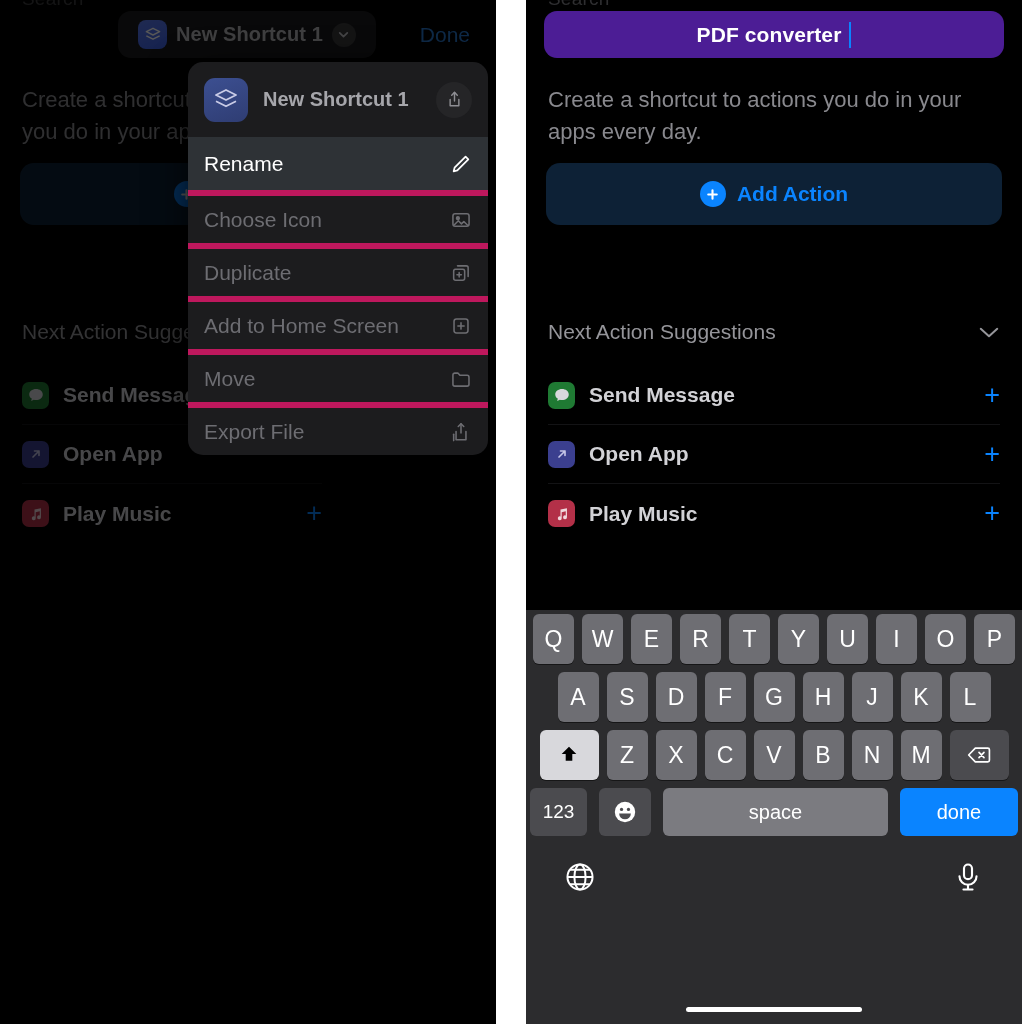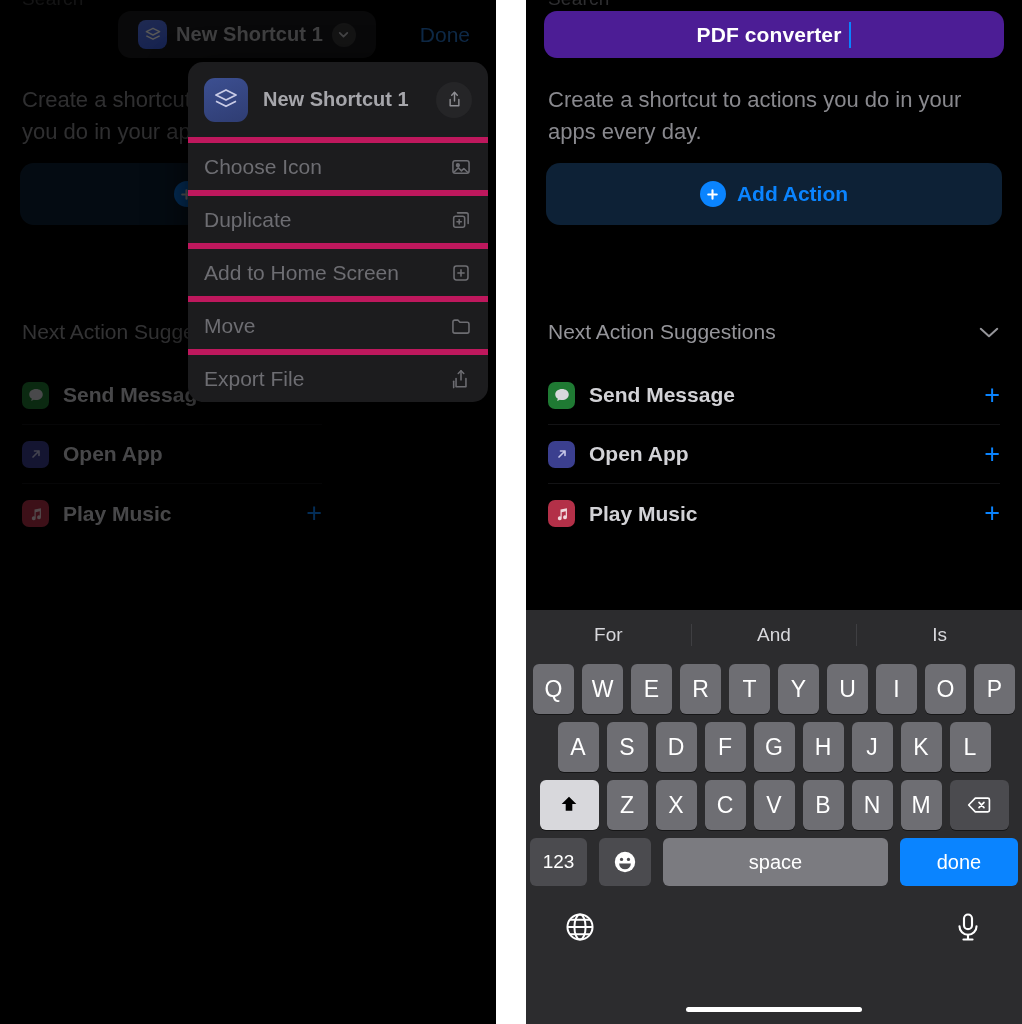--- a/index.html
+++ b/index.html
@@ -225,20 +225,28 @@
         <span class="ctx-head-title">New Shortcut 1</span>
         <span class="ctx-share">
           <svg viewBox="0 0 24 24" fill="none" stroke="#8e8e93" stroke-width="1.8" stroke-linecap="round" stroke-linejoin="round">
               <path d="M12 3v11"></path>
               <path d="M8.5 6.5L12 3l3.5 3.5"></path>
               <path d="M6.5 12v8h11v-8"></path>
             </svg>
         </span>
       </div>
 
+      <div class="ctx-item ctx-item-first highlight">
+        <span class="ctx-item-label">Rename</span>
+        <span class="ctx-item-ico">
+          <svg viewBox="0 0 24 24" fill="none" stroke="#ffffff" stroke-width="1.9" stroke-linecap="round" stroke-linejoin="round">
+              <path d="M4 20l4-1L20 7l-3-3L5 16z"></path>
+            </svg>
+        </span>
+      </div>
 
       <div class="ctx-item">
         <span class="ctx-item-label">Choose Icon</span>
         <span class="ctx-item-ico">
           <svg viewBox="0 0 24 24" fill="none" stroke="#6d6d72" stroke-width="1.7" stroke-linejoin="round">
               <rect x="3.2" y="5.2" width="17.6" height="13.6" rx="2.4"></rect>
               <circle cx="8.6" cy="10" r="1.5" fill="#6d6d72"></circle>
               <path d="M4.5 17.4l4.6-4.6 3.4 3.4 2.6-2.6 4.4 4.4"></path>
             </svg>
         </span>
@@ -341,27 +349,20 @@
           <svg viewBox="0 0 24 24" fill="#f0d8dd">
               <path d="M10 6v9.2a2.6 2.6 0 1 0 1.6 2.4V9.6l5.4-1.4V14a2.6 2.6 0 1 0 1.6 2.4V4.4L10 6z"></path>
             </svg>
         </span>
         <span class="sugg-label">Play Music</span>
         <span class="sugg-plus">+</span>
       </div>
     </div>
 
     <div class="kbd">
-      <div class="predict">
-        <span class="predict-item">For</span>
-        <span class="predict-sep"></span>
-        <span class="predict-item">And</span>
-        <span class="predict-sep"></span>
-        <span class="predict-item">Is</span>
-      </div>
 
       <div class="krow">
         <span class="key">Q</span>
         <span class="key">W</span>
         <span class="key">E</span>
         <span class="key">R</span>
         <span class="key">T</span>
         <span class="key">Y</span>
         <span class="key">U</span>
         <span class="key">I</span>

